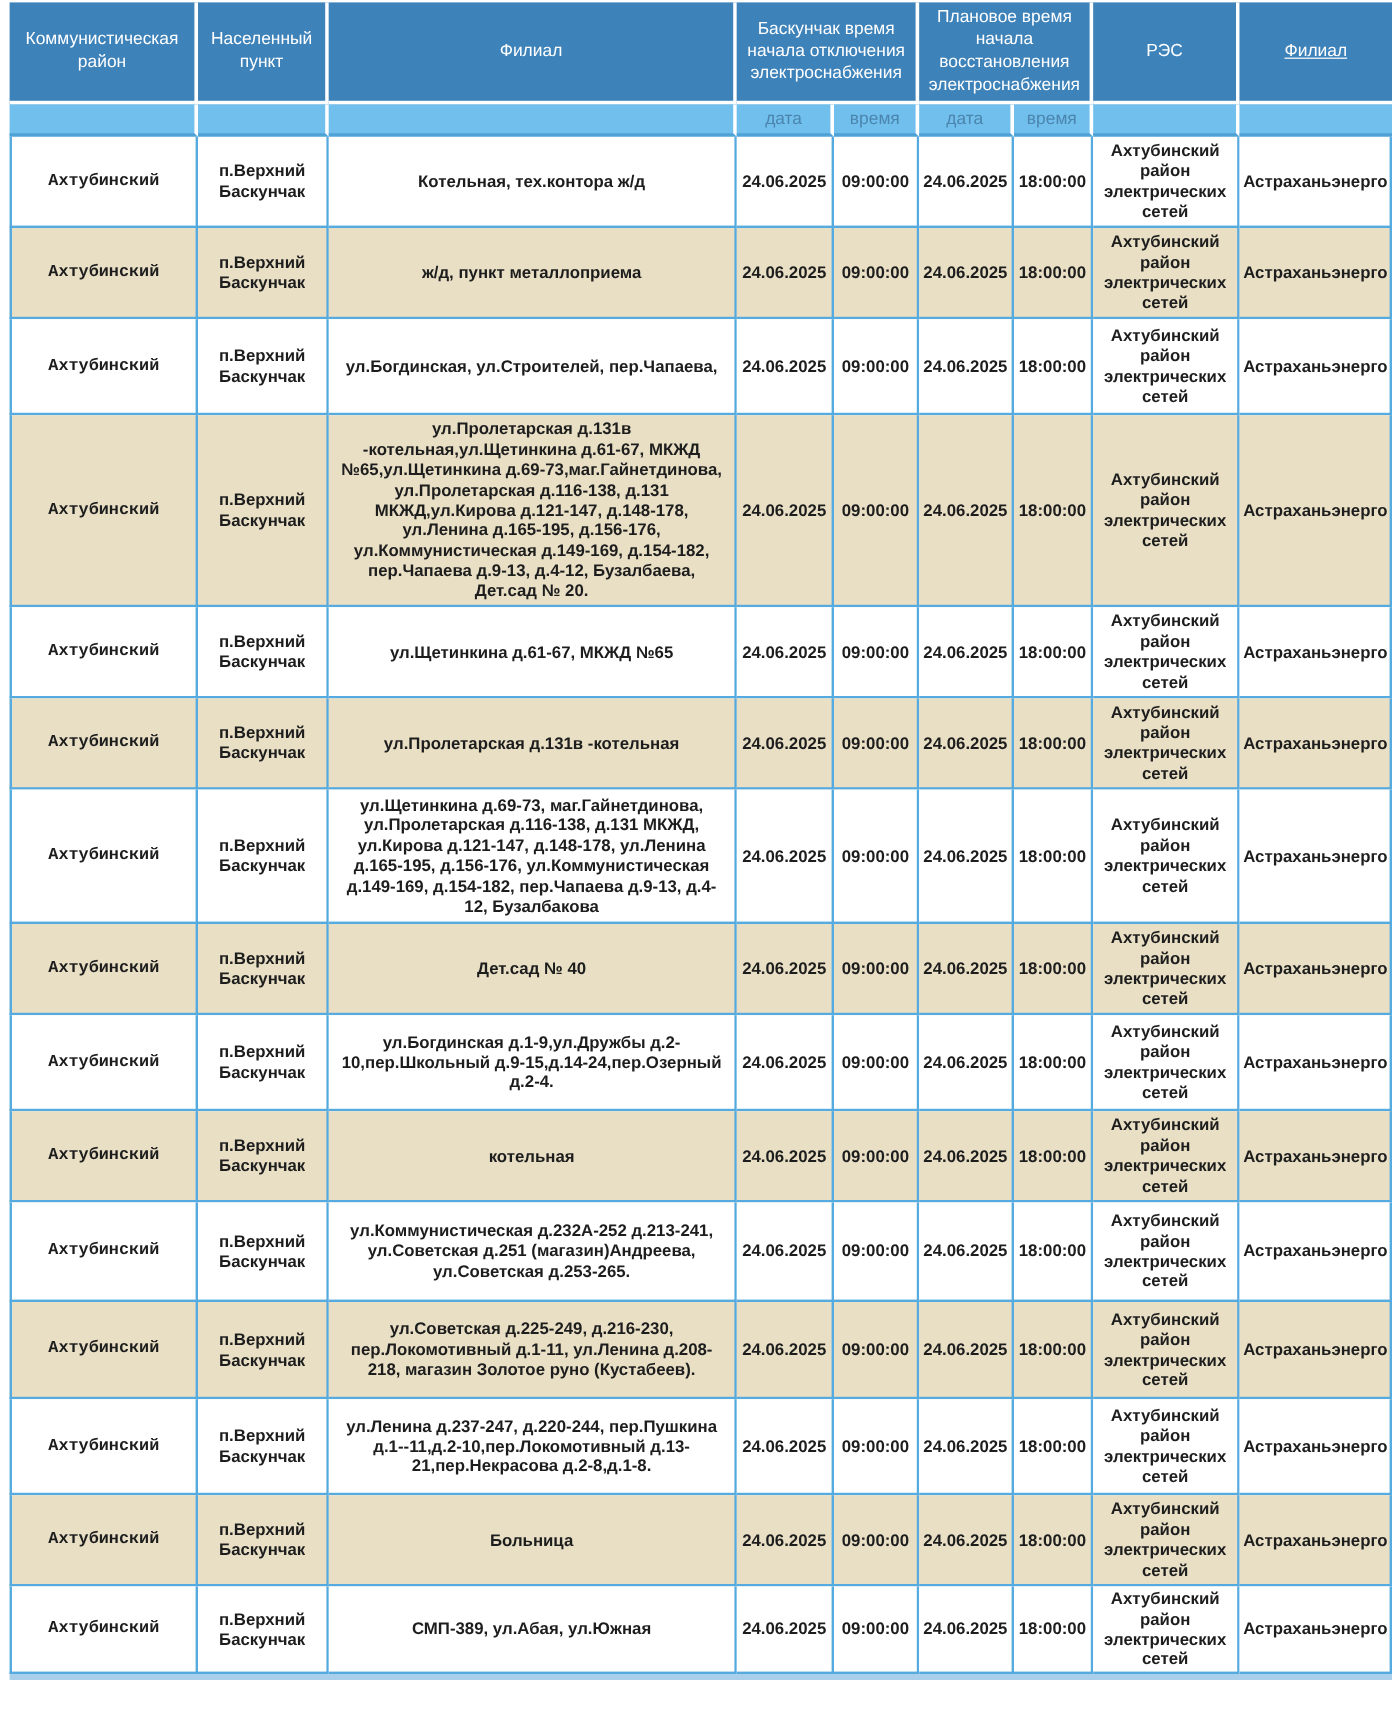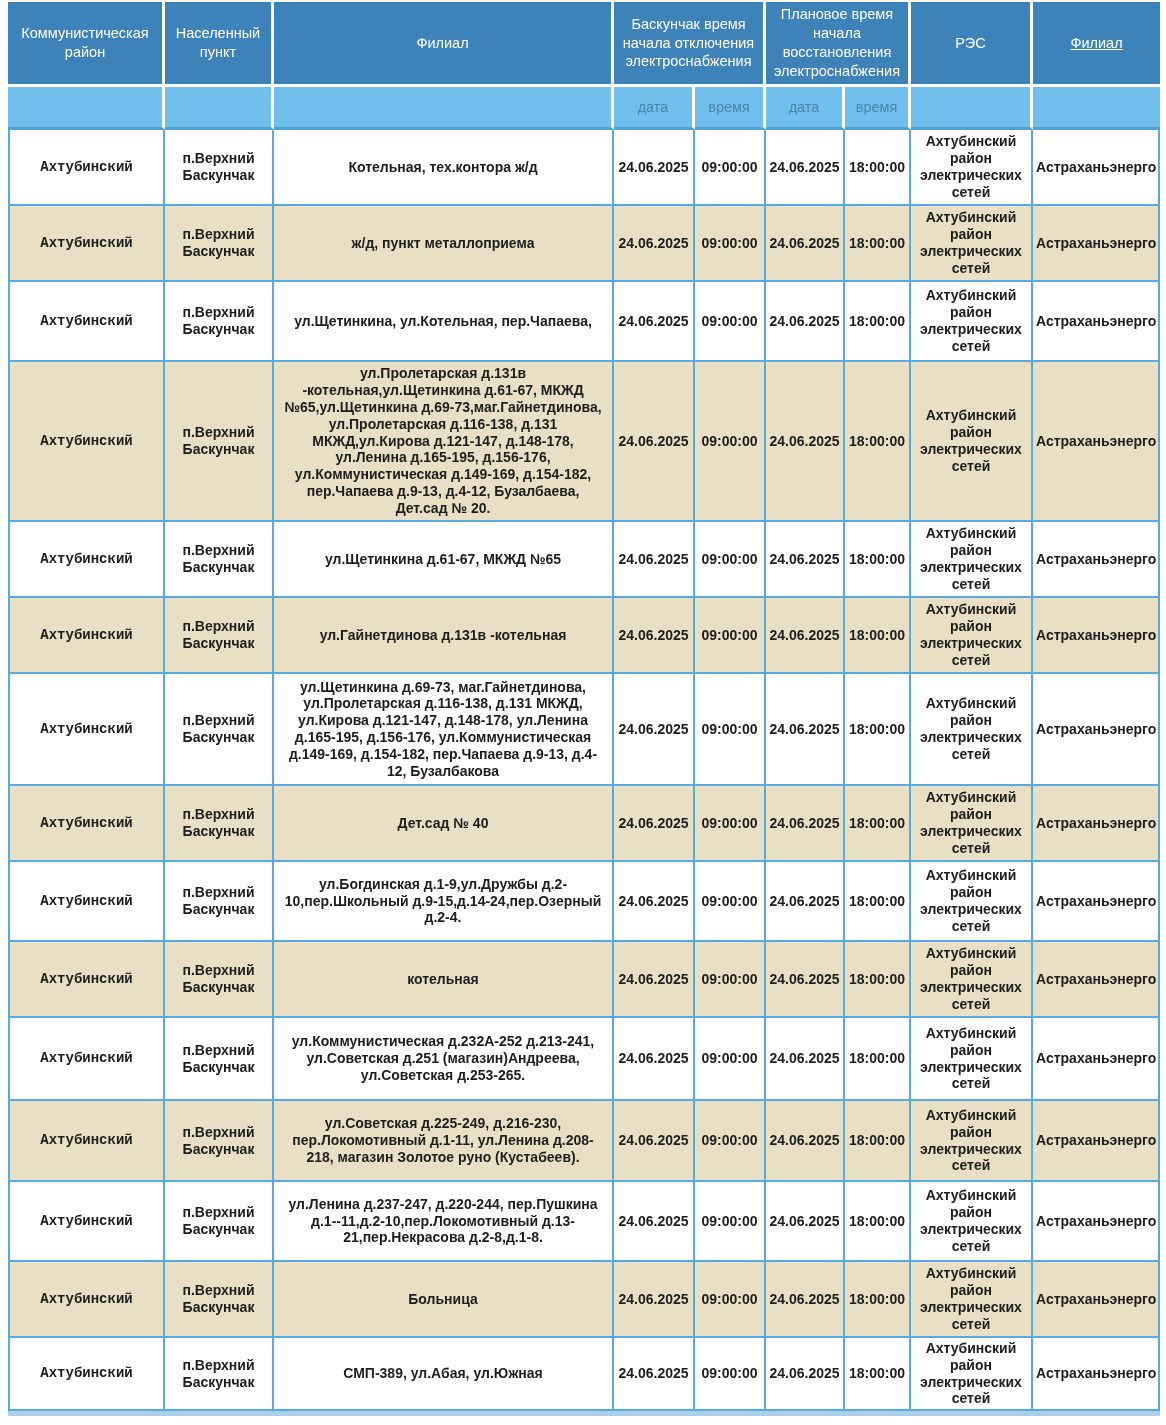--- a/index.html
+++ b/index.html
@@ -89,21 +89,21 @@
   <thead>
     <tr class="h1" style="height:85px">
       <th>Коммунистическая район</th>
       <th>Населенный пункт</th>
       <th>Филиал</th>
       <th colspan="2">Баскунчак время начала отключения электроснабжения</th>
       <th colspan="2">Плановое время начала восстановления электроснабжения</th>
       <th>РЭС</th>
       <th>Филиал</th>
     </tr>
-    <tr class="h2" style="height:43px">
+    <tr class="h2" style="height:27px">
       <th></th>
       <th></th>
       <th></th>
       <th>дата</th>
       <th>время</th>
       <th>дата</th>
       <th>время</th>
       <th></th>
       <th></th>
     </tr>
@@ -127,21 +127,21 @@
     <td class="c-date">24.06.2025</td>
     <td class="c-time">09:00:00</td>
     <td class="c-date">24.06.2025</td>
     <td class="c-time">18:00:00</td>
     <td class="c-res">Ахтубинский район электрических сетей</td>
     <td class="c-branch">Астраханьэнерго</td>
   </tr>
       <tr style="height: 80px;">
     <td class="c-district">Ахтубинский</td>
     <td class="c-settlement">п.Верхний Баскунчак</td>
-    <td class="c-street">ул.Щетинкина, ул.Котельная, пер.Чапаева,</td>
+    <td class="c-street">ул.Богдинская, ул.Строителей, пер.Чапаева,</td>
     <td class="c-date">24.06.2025</td>
     <td class="c-time">09:00:00</td>
     <td class="c-date">24.06.2025</td>
     <td class="c-time">18:00:00</td>
     <td class="c-res">Ахтубинский район электрических сетей</td>
     <td class="c-branch">Астраханьэнерго</td>
   </tr>
       <tr class="alt" style="height: 160px;">
     <td class="c-district">Ахтубинский</td>
     <td class="c-settlement">п.Верхний Баскунчак</td>
@@ -160,21 +160,21 @@
     <td class="c-date">24.06.2025</td>
     <td class="c-time">09:00:00</td>
     <td class="c-date">24.06.2025</td>
     <td class="c-time">18:00:00</td>
     <td class="c-res">Ахтубинский район электрических сетей</td>
     <td class="c-branch">Астраханьэнерго</td>
   </tr>
       <tr class="alt" style="height: 76px;">
     <td class="c-district">Ахтубинский</td>
     <td class="c-settlement">п.Верхний Баскунчак</td>
-    <td class="c-street">ул.Гайнетдинова д.131в -котельная</td>
+    <td class="c-street">ул.Пролетарская д.131в -котельная</td>
     <td class="c-date">24.06.2025</td>
     <td class="c-time">09:00:00</td>
     <td class="c-date">24.06.2025</td>
     <td class="c-time">18:00:00</td>
     <td class="c-res">Ахтубинский район электрических сетей</td>
     <td class="c-branch">Астраханьэнерго</td>
   </tr>
       <tr style="height: 112px;">
     <td class="c-district">Ахтубинский</td>
     <td class="c-settlement">п.Верхний Баскунчак</td>

